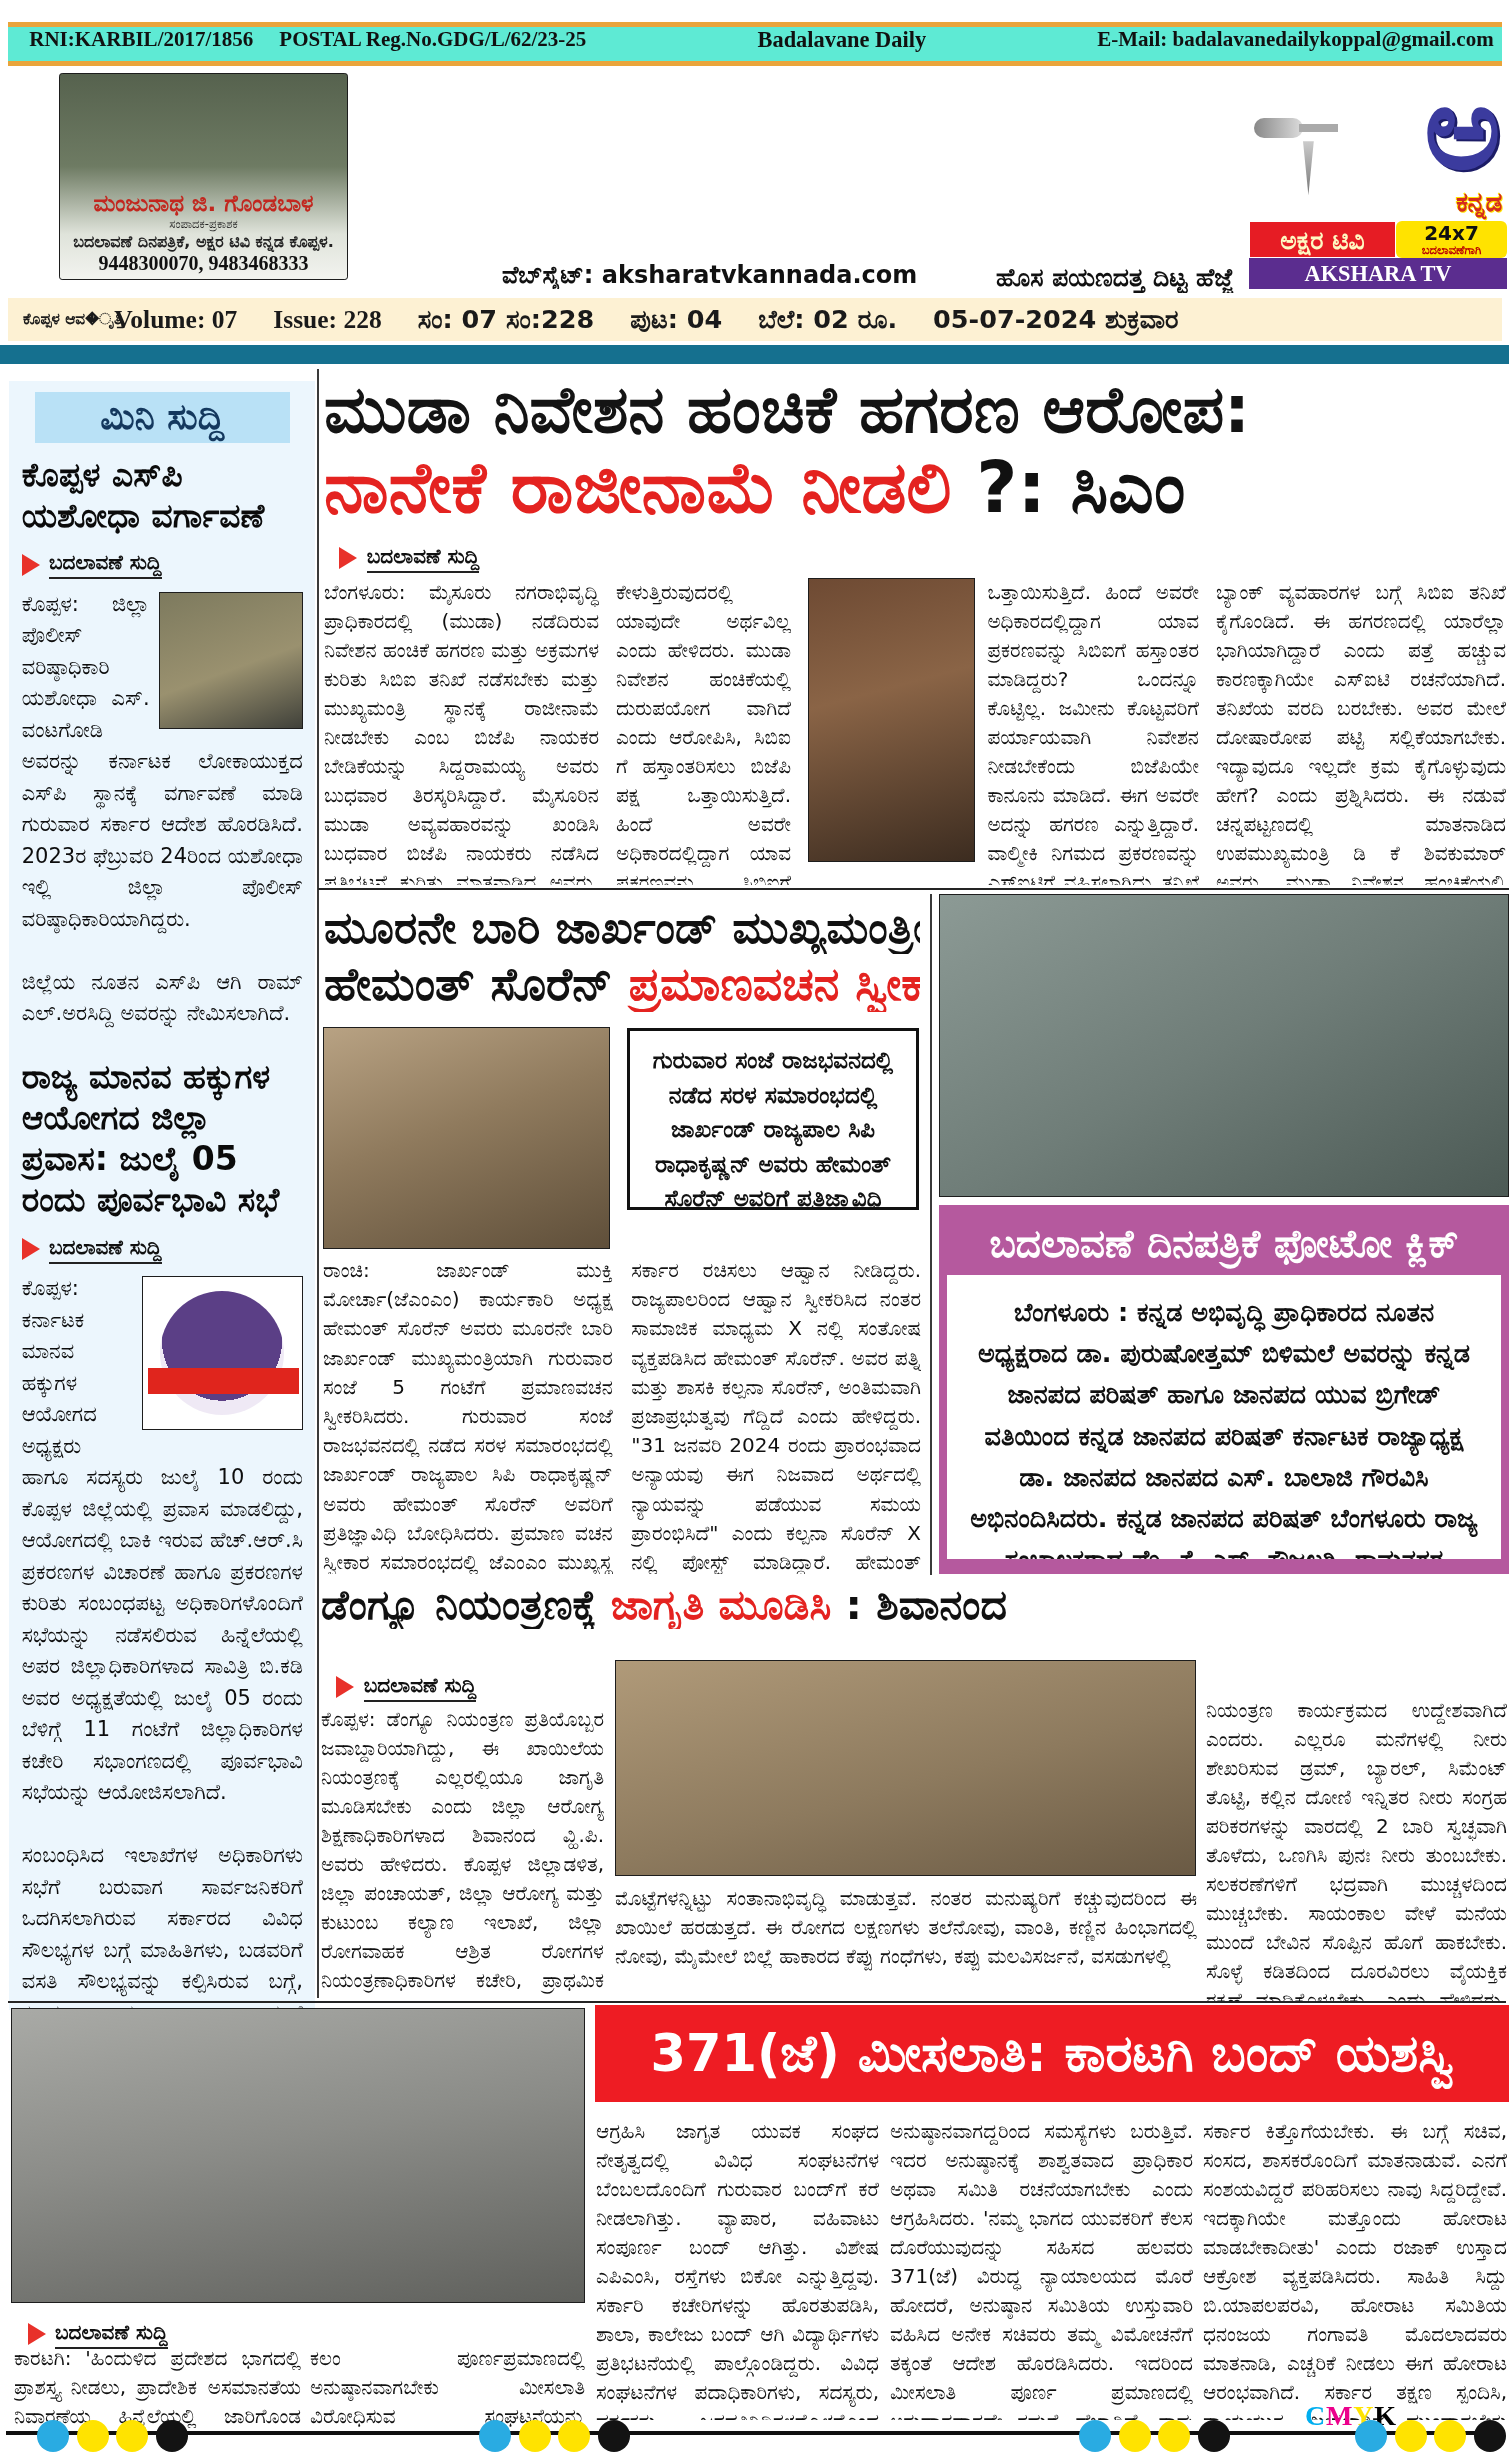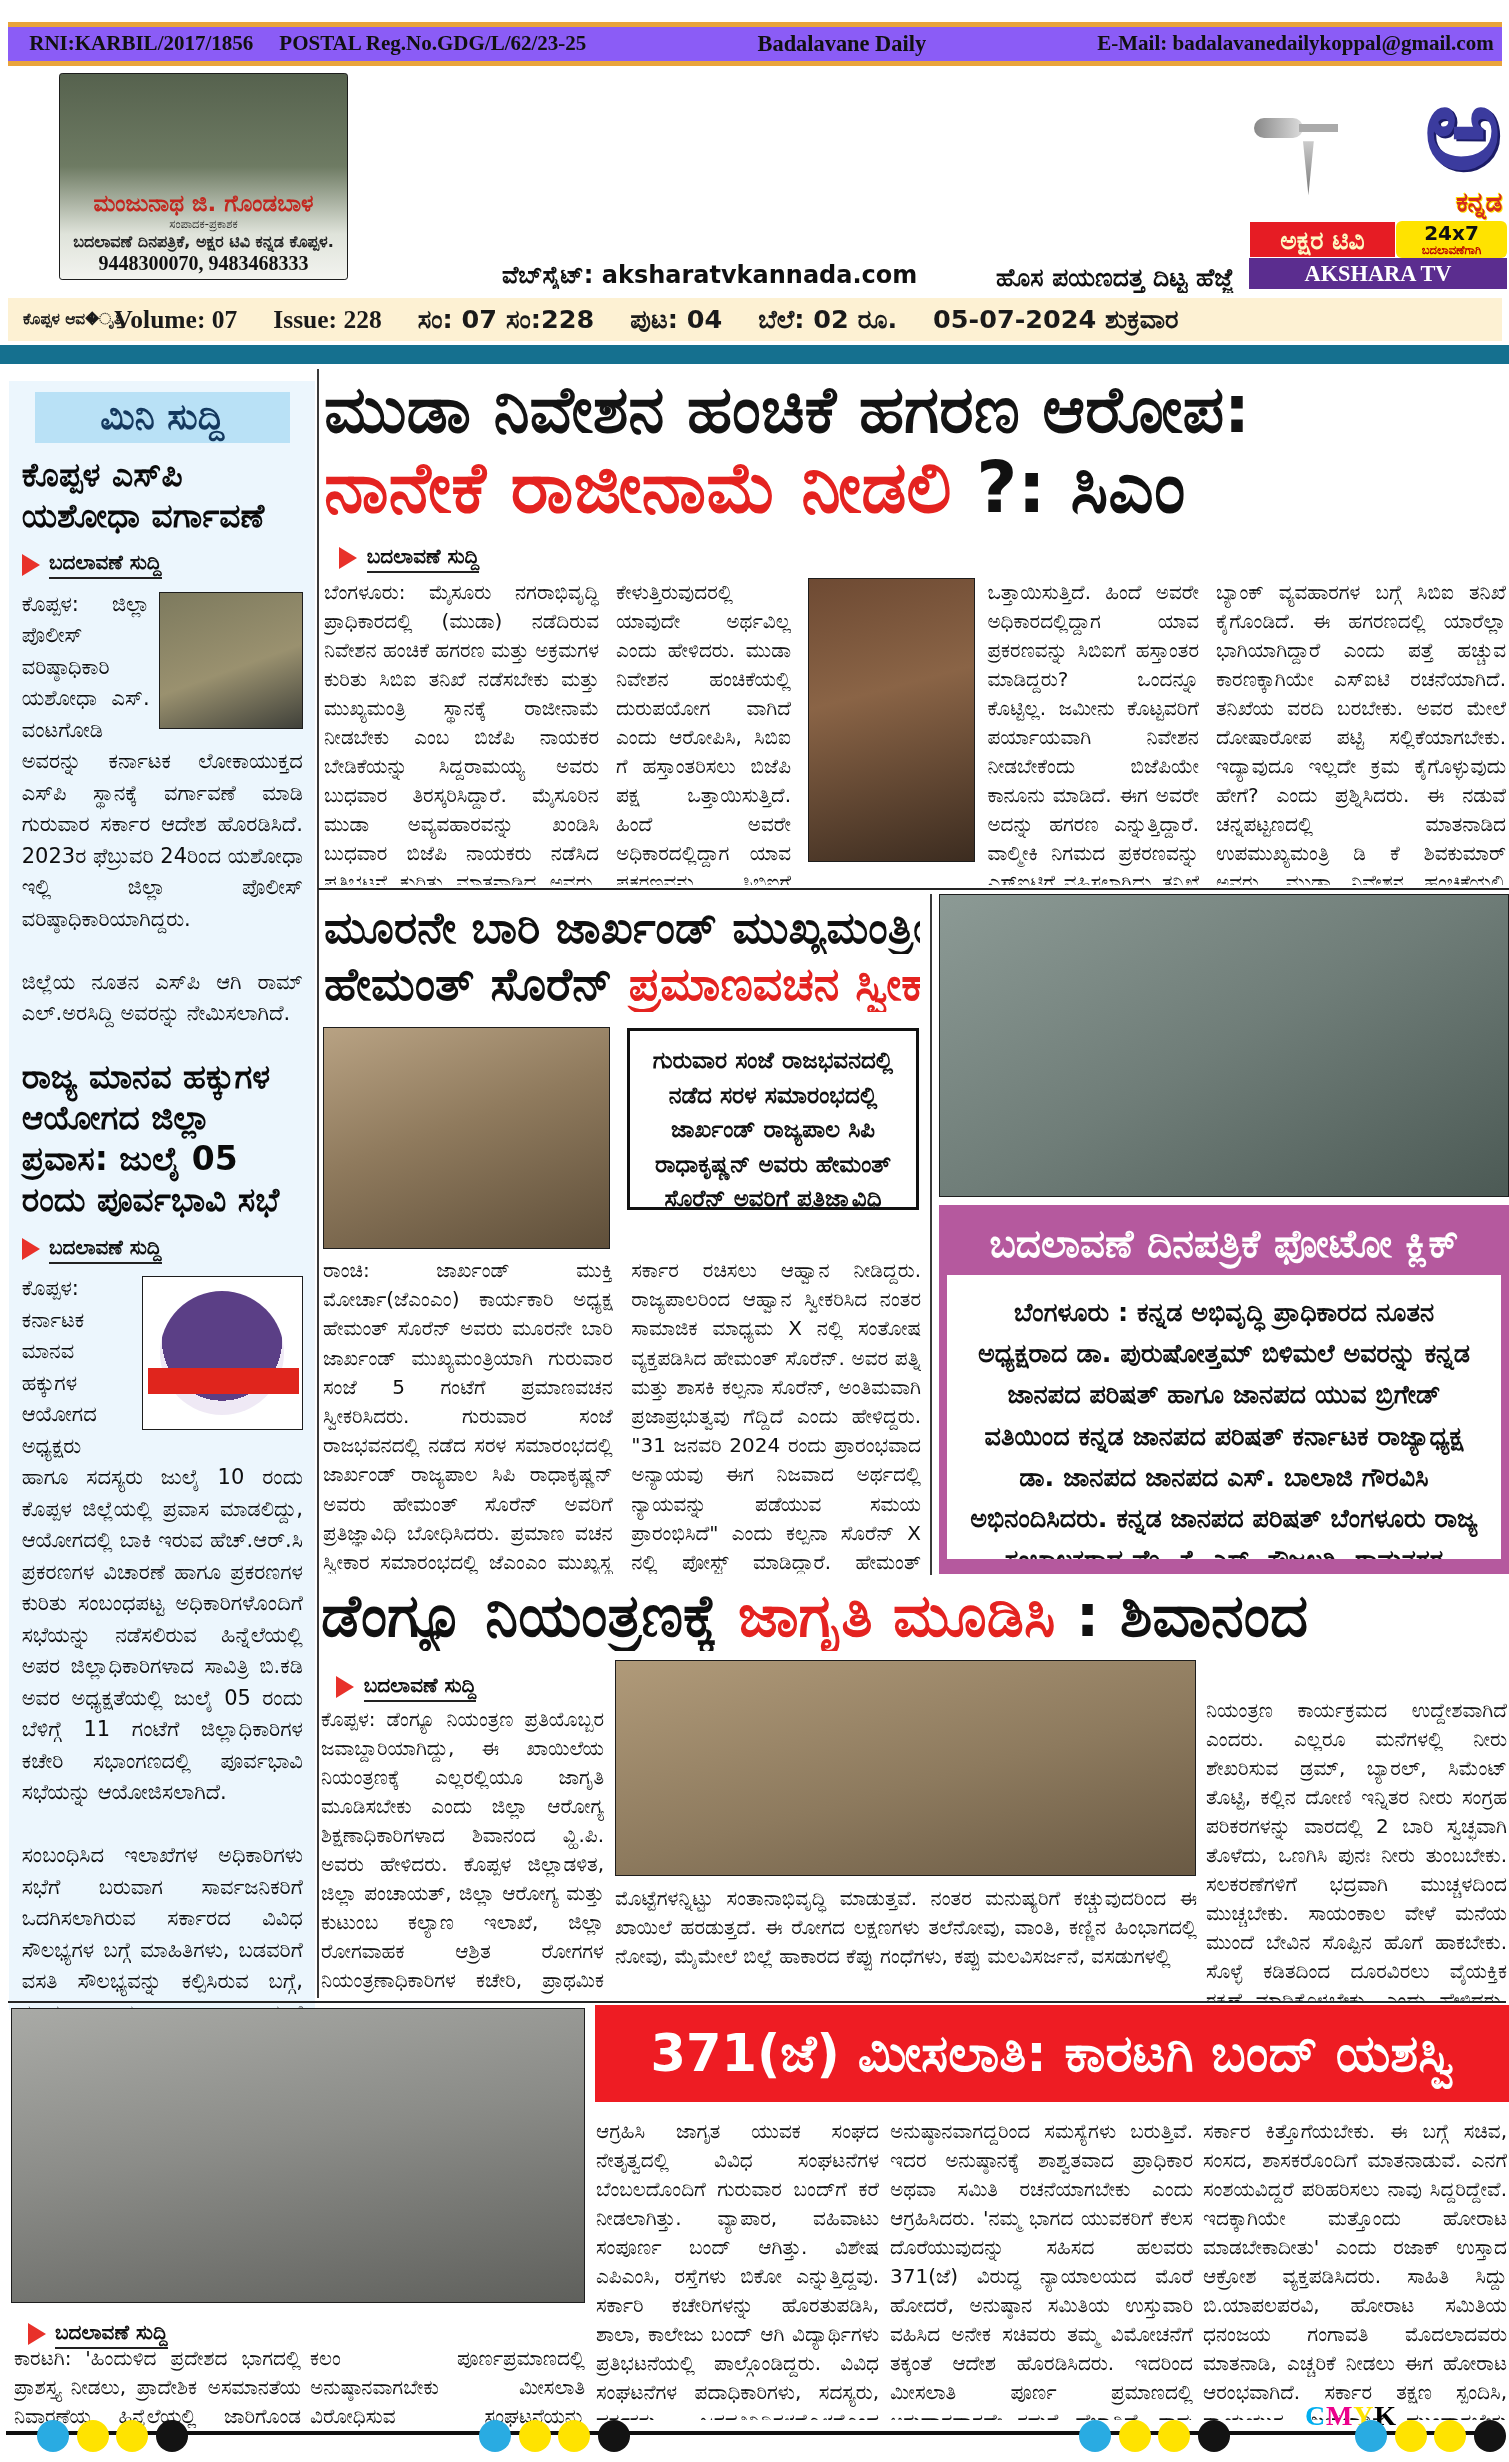--- a/index.html
+++ b/index.html
@@ -1,20 +1,20 @@
 <!DOCTYPE html>
 <html style="font-size:12.4px"><head>
 <meta charset="utf-8">
 <style>
   html,body{margin:0;padding:0;background:#ffffff;}
   .page{position:relative;width:1510px;height:2462px;background:#fff;overflow:hidden;
         font-family:"DejaVu Sans",sans-serif;color:#111;}
   
-  .topbar{position:absolute;left:7.7px;top:21.6px;width:1494px;height:34px;background:#8b5cf6;
-          border-top:5.4px solid #e9a43b;border-bottom:5.4px solid #e9a43b;display:flex;align-items:center;
+  .topbar{position:absolute;left:7.7px;top:21.6px;width:1494px;height:34px;background:#5eead4;
+          border-top:5.4px solid #e9a43b;border-bottom:5.4px solid #e9a43b;display:flex;align-items:flex-start;
           font-family:"Liberation Serif",serif;font-weight:bold;font-size:21px;}
   .topbar .tleft{margin-left:21.6px;display:flex;gap:26px;white-space:nowrap;}
   .topbar .tcenter{flex:1;text-align:center;font-size:22.4px;}
   .topbar .tright{margin-right:8px;white-space:nowrap;}
   
   .masthead{position:absolute;left:0;top:64px;width:1251px;height:225px;}
   .editor-photo{position:absolute;left:59px;top:9.3px;width:289px;height:207px;
                 background:linear-gradient(180deg,#56624e 0%,#6e7b63 45%,#dfe3da 78%,#f2f3ef 100%);
                 border-radius:3.1px;overflow:hidden;}
   .editor-cap{position:absolute;left:0;right:0;bottom:4.6px;text-align:center;line-height:1.2;}
@@ -99,21 +99,21 @@
   .scol{width:290px;font-size:20px;line-height:1.46;text-align:justify;overflow:hidden;}
   .fel-photo{position:absolute;left:939px;top:894px;width:570px;height:303px;
              background:linear-gradient(150deg,#8c9a95 0%,#6f7d78 50%,#4c5a55 100%);}
   .click-box{position:absolute;left:939px;top:1205px;width:570px;height:369px;background:#b5599e;
              box-sizing:border-box;padding:7.7px;}
   .click-title{color:#fff;font-size:39px;font-weight:bold;text-align:center;line-height:62px;height:62px;
                white-space:nowrap;overflow:hidden;}
   .click-body{background:#fff;height:284px;box-sizing:border-box;padding:17px 20px;font-size:25.5px;
               font-weight:bold;text-align:center;line-height:1.62;overflow:hidden;}
   
-  .dh{position:absolute;left:321px;top:1581px;width:1186px;font-size:59px;font-weight:bold;white-space:nowrap;overflow:hidden;}
+  .dh{position:absolute;left:321px;top:1581px;width:1186px;font-size:41px;font-weight:bold;white-space:nowrap;overflow:hidden;}
   .dh .red{color:#e42320;}
   .den-byline{position:absolute;left:324px;top:1665px;}
   .den-c1{position:absolute;left:321px;top:1705px;width:283px;height:297px;}
   .den-photo{position:absolute;left:615px;top:1660px;width:581px;height:216px;
              background:linear-gradient(165deg,#b09a79 0%,#8d7a5e 55%,#6a5a44 100%);}
   .den-c2{position:absolute;left:615px;top:1884px;width:582px;height:117px;}
   .den-c3{position:absolute;left:1206px;top:1696px;width:301px;height:306px;}
   
   .bandh-photo{position:absolute;left:10.8px;top:2008px;width:574px;height:295px;
                background:linear-gradient(170deg,#a9aaa6 0%,#8b8c88 45%,#5f605c 100%);}

